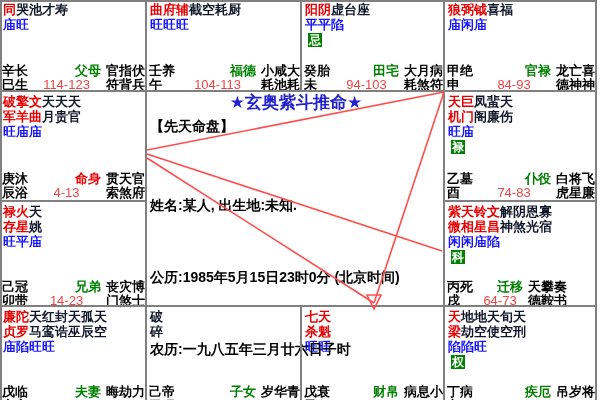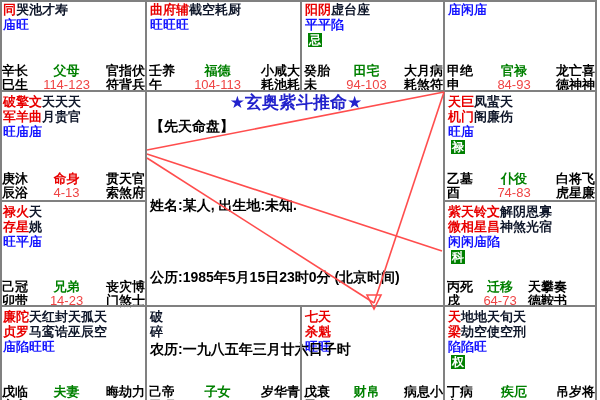--- a/index.html
+++ b/index.html
@@ -9,21 +9,21 @@
   .stars{position:absolute;left:3px;top:2px;font-size:13px;font-weight:bold;line-height:15px;white-space:nowrap;}
   .red{color:#e80000;}
   .purple{color:#0f172a;}
   .bright{color:#1414ff;font-weight:bold;}
   .badge{display:inline-block;background:#008000;color:#ffffff;font-size:12px;line-height:14px;height:14px;
          padding:0 1px;margin:1px 0 0 3px;font-weight:bold;}
   .bottom{position:absolute;left:2px;right:2px;display:flex;justify-content:space-between;
           font-size:13px;line-height:14px;font-weight:bold;color:#000;}
   .stem{width:30px;text-align:left;}
   .pal{flex:1;text-align:center;}
-  .pname{color:#008000;}
+  .pname{color:#008000;text-align:right;}
   .pname.cmd{color:#e80000;}
   .prange{font-weight:normal;color:#ef4444;}
   .rstars{width:44px;text-align:right;}
   .center{position:absolute;left:147px;top:92px;width:298px;height:172px;}
   .ctitle{position:absolute;top:2px;left:0;width:100%;text-align:center;color:#2222cc;
           font-size:17px;line-height:18px;font-weight:bold;white-space:nowrap;}
   .csection{position:absolute;top:26px;left:3px;font-size:14px;font-weight:bold;color:#000;}
   .clines{position:absolute;top:53px;left:3px;font-size:14px;font-weight:bold;color:#000;
           line-height:24px;white-space:pre;}
   .gl{position:absolute;background:#808080;}
@@ -93,20 +93,21 @@
       </div>
       <div class="rstars">
         <div>大月病</div>
         <div>耗煞符</div>
       </div>
     </div>
   </div>
 
   <div class="cell" style="left:445px;top:0;width:152px;height:92px">
     <div class="stars">
+      <div><span class="red">狼弼钺</span><span class="purple">喜福</span></div>
       <div class="bright">庙闲庙</div>
     </div>
     <div class="bottom" style="top:64px">
       <div class="stem">
         <div>甲绝</div>
         <div>申</div>
       </div>
       <div class="pal">
         <div class="pname">官禄</div>
         <div class="prange">84-93</div>

